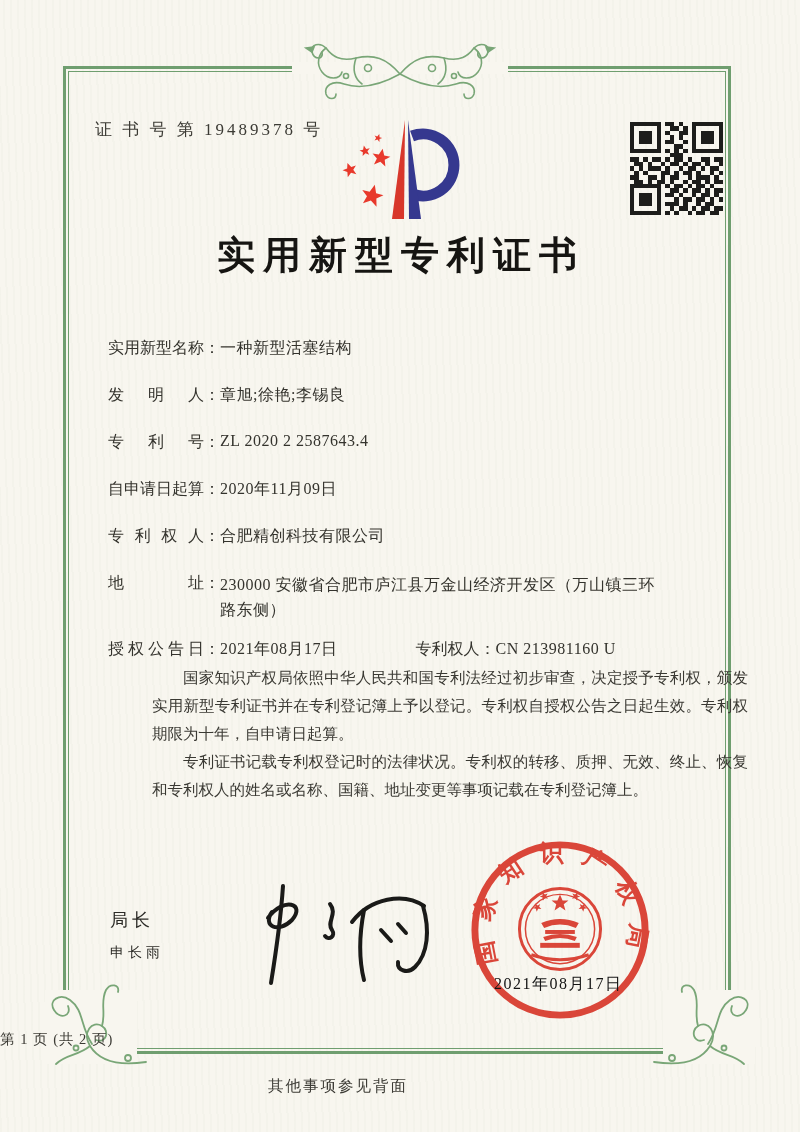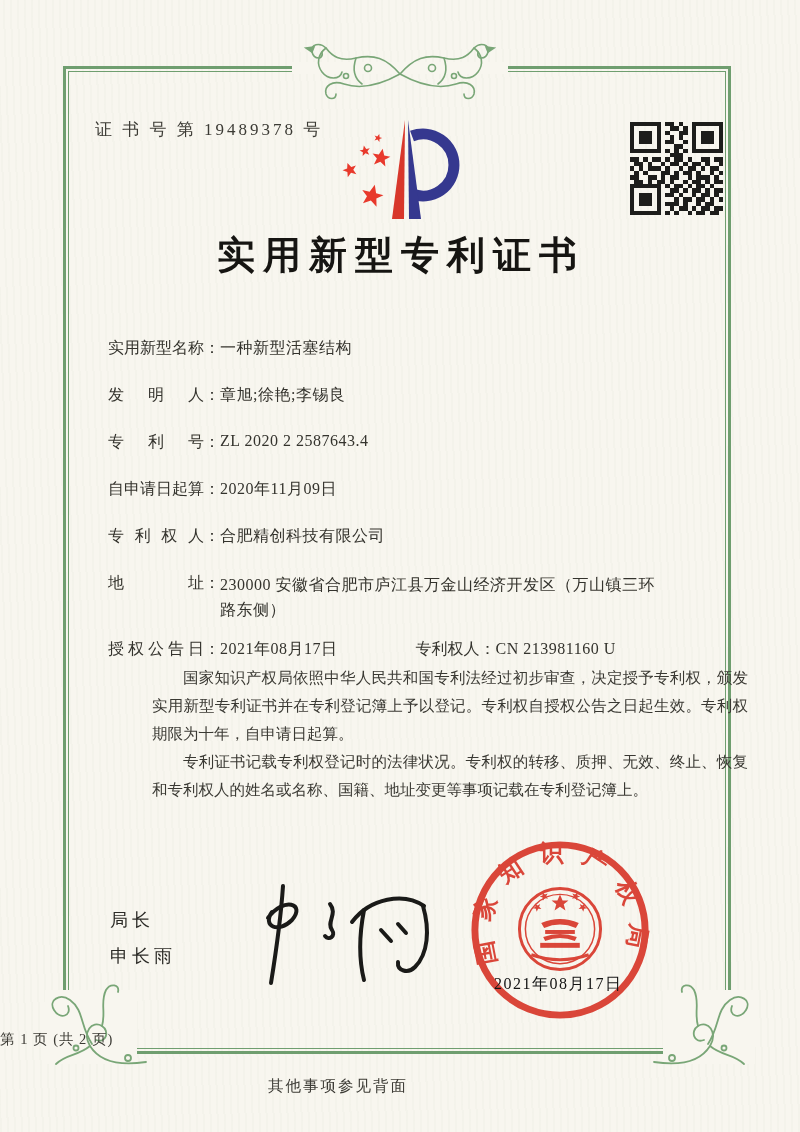--- a/index.html
+++ b/index.html
@@ -24,21 +24,21 @@
   .f-label{display:inline-block;width:96px;text-align:justify;text-align-last:justify;vertical-align:top;}
   .f-colon{vertical-align:top;}
   .f-value{letter-spacing:.5px;}
   .addr .f-value{display:inline-block;width:436px;white-space:normal;line-height:1.55;}
   .grant{display:flex;}
   .grant .pair2{margin-left:78px;}
   .body-text{position:absolute;left:108px;top:664px;width:596px;font-size:15.5px;
              line-height:1.8;color:#3a3933;text-align:justify;margin-left:44px;}
   .body-text p{text-indent:2em;}
   .sig-title{position:absolute;left:110px;top:908px;font-size:18px;letter-spacing:4px;}
-  .sig-name{position:absolute;left:110px;top:944px;font-size:18px;letter-spacing:4px;}
+  .sig-name{position:absolute;left:110px;top:944px;font-size:14px;letter-spacing:4px;}
   .signature{position:absolute;left:226px;top:878px;width:212px;height:112px;}
   .seal{position:absolute;left:466px;top:836px;width:188px;height:188px;opacity:.93;}
   .seal-date{position:absolute;left:494px;top:974px;font-size:16px;letter-spacing:1.5px;color:#141414;}
   .page-num{position:absolute;left:0;top:1030px;width:800px;text-align:left;font-size:14.5px;color:#3c3b35;letter-spacing:1px;}
   .back-note{position:absolute;left:0;top:1076px;width:676px;text-align:center;font-size:15.5px;color:#3c3b35;letter-spacing:2px;}
   .ornament-top{position:absolute;left:282px;top:40px;width:236px;height:62px;}
   .corner-fl{position:absolute;width:108px;height:92px;}
   .corner-fl.bl{left:40px;top:978px;}
   .corner-fl.br{left:652px;top:978px;transform:scaleX(-1);}
   .mask{position:absolute;background:var(--paper);}

